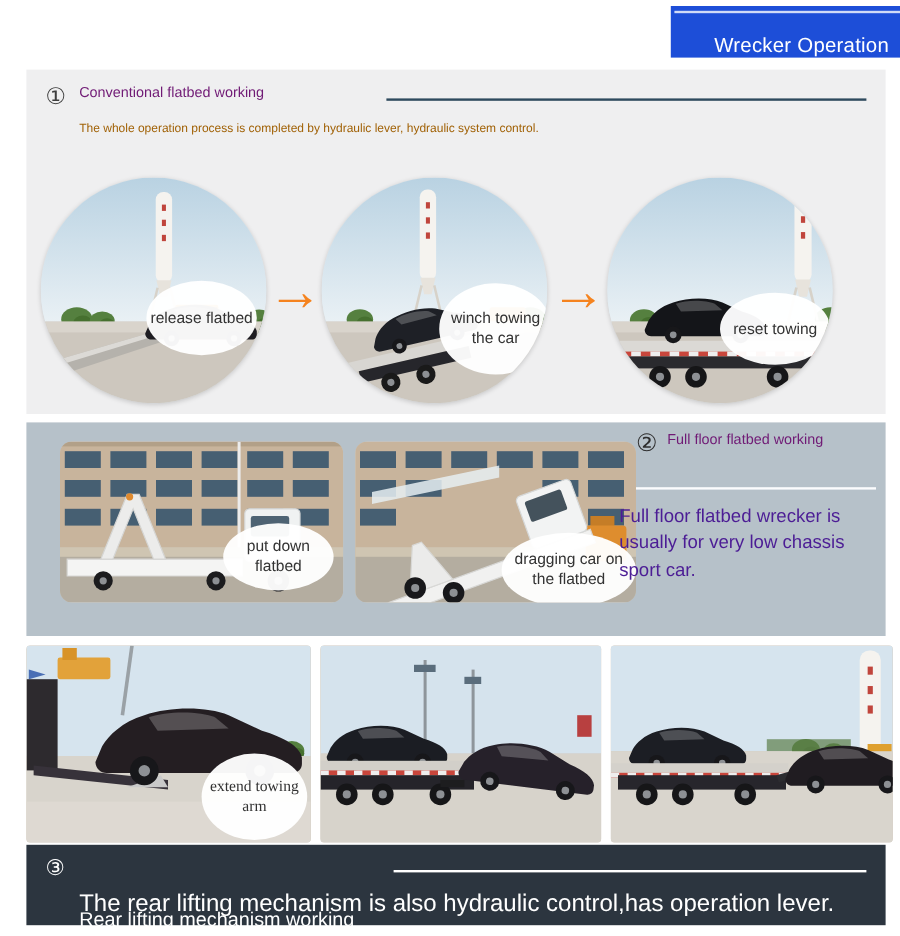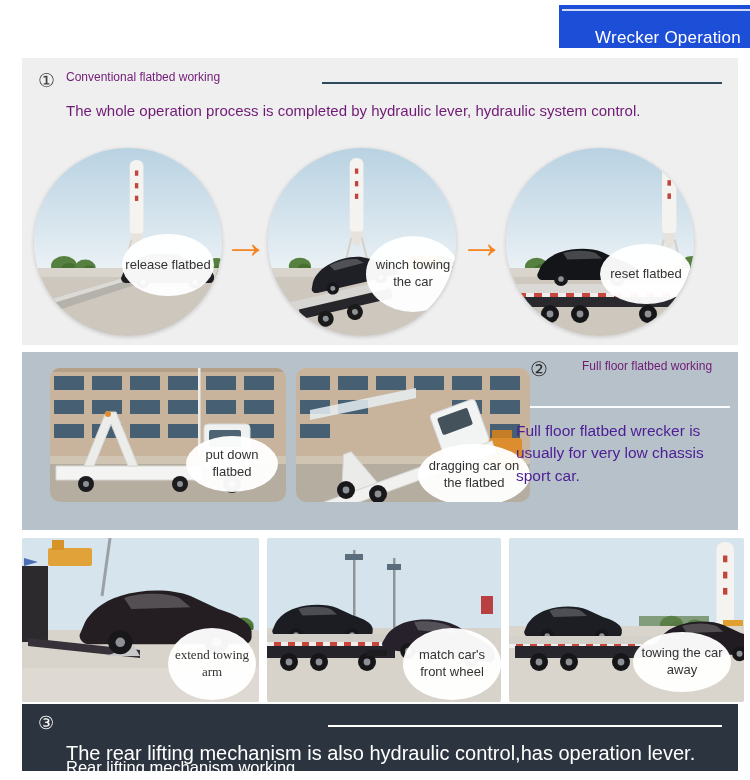--- a/index.html
+++ b/index.html
@@ -14,21 +14,21 @@
           background:rgba(255,255,255,.8);}
 
   
   .card1{position:absolute;left:22px;top:58px;width:716px;height:287px;background:#efeff0;}
   .panel2{position:absolute;left:22px;top:352px;width:716px;height:178px;background:#b6c1c9;}
   .bar4{position:absolute;left:22px;top:704px;width:716px;height:67px;background:#2c353f;color:#fff;}
 
   .secnum{position:absolute;font-size:19px;color:#3e3e3e;}
   .sechead{position:absolute;font-size:12px;color:#701a75;}
   .rule{position:absolute;height:2px;}
-  .desc{position:absolute;margin:0;font-size:15px;color:#701a75;}
+  .desc{position:absolute;margin:0;font-size:10px;color:#a16207;}
 
   
   .circ{position:absolute;top:90px;width:188px;height:188px;border-radius:50%;
         overflow:hidden;background:#dfe7ec;box-shadow:0 1px 4px rgba(0,0,0,.18);}
   .circ svg,.photo svg{display:block;width:100%;height:100%;}
 
   .arrow{position:absolute;top:154px;width:72px;height:60px;display:flex;
          align-items:center;justify-content:center;font-size:46px;font-weight:bold;
          color:#f5831f;}
 
@@ -148,21 +148,21 @@
         <line x1="4" y1="147" x2="184" y2="147" stroke="#eeeeee" stroke-width="4" stroke-dasharray="8 8"></line>
         <rect x="10" y="149" width="168" height="10" fill="#2a2a2e"></rect>
         <use href="#sym-car" width="100" height="46" transform="translate(28,90) scale(1.08)" fill="#141519"></use>
         <circle cx="44" cy="166" r="9" fill="#161618"></circle>
           <circle cx="44" cy="166" r="3.4" fill="#8d9094"></circle>
         <circle cx="74" cy="166" r="9" fill="#161618"></circle>
           <circle cx="74" cy="166" r="3.4" fill="#8d9094"></circle>
         <circle cx="142" cy="166" r="9" fill="#161618"></circle>
           <circle cx="142" cy="166" r="3.4" fill="#8d9094"></circle>
       </svg>
-      <div class="bubble" style="left:94px;top:96px;width:92px;height:60px;">reset flatbed</div>
+      <div class="bubble" style="left:94px;top:96px;width:92px;height:60px;">reset towing</div>
     </div>
   </div>
 
   <div class="panel2">
 
     <div class="photo r10" style="left:28px;top:16px;width:236px;height:134px;">
       <svg viewBox="0 0 236 134" preserveAspectRatio="xMidYMid slice">
         <rect width="236" height="96" fill="#c8b49c"></rect>
         <rect width="236" height="4" fill="#b2a088"></rect>
         <g fill="#3b586f" opacity=".92">
@@ -233,21 +233,21 @@
         </g>
         <circle cx="50" cy="122" r="9" fill="#18181b"></circle>
           <circle cx="50" cy="122" r="3.4" fill="#8d9094"></circle>
         <circle cx="82" cy="126" r="9" fill="#18181b"></circle>
           <circle cx="82" cy="126" r="3.4" fill="#8d9094"></circle>
       </svg>
       <div class="bubble" style="left:122px;top:76px;width:112px;height:62px;text-align:center;">dragging car on the flatbed</div>
     </div>
 
     <span class="secnum" style="left:508px;top:5px;font-size:20px;color:#2e2e2e;">②</span>
-    <div class="sechead" style="left:560px;top:6px;width:160px;line-height:1.35;">Full floor flatbed working</div>
+    <div class="sechead" style="left:534px;top:6px;width:160px;line-height:1.35;">Full floor flatbed working</div>
     <div class="rule" style="left:508px;width:200px;top:54px;background:#fbfcfd;"></div>
     <p class="desc" style="left:494px;top:68px;width:208px;font-size:15.5px;color:#4c1d95;line-height:1.45;">Full floor flatbed wrecker is usually for very low chassis sport car.</p>
   </div>
 
   <div class="photo r3" style="left:22px;top:538px;width:237px;height:164px;font-family:Liberation Serif, serif;">
     <svg viewBox="0 0 237 164" preserveAspectRatio="xMidYMid slice">
       <rect width="237" height="92" fill="#d6e4ee"></rect>
       <rect x="26" y="10" width="44" height="18" rx="2" fill="#e2a23a"></rect>
       <rect x="30" y="2" width="12" height="10" fill="#d89328"></rect>
       <line x1="88" y1="0" x2="80" y2="58" stroke="#9aa1a6" stroke-width="3"></line>
@@ -282,21 +282,20 @@
         <circle cx="22" cy="124" r="3.4" fill="#8d9094"></circle>
       <circle cx="52" cy="124" r="9" fill="#161618"></circle>
         <circle cx="52" cy="124" r="3.4" fill="#8d9094"></circle>
       <circle cx="100" cy="124" r="9" fill="#161618"></circle>
         <circle cx="100" cy="124" r="3.4" fill="#8d9094"></circle>
       <rect x="100" y="112" width="20" height="6" fill="#1d1d1f"></rect>
       <g transform="rotate(7 168 120)">
         <use href="#sym-car" width="100" height="46" transform="translate(110,70) scale(1.22)" fill="#26212a"></use>
       </g>
     </svg>
-    <div class="bubble" style="left:136px;top:90px;width:98px;height:72px;">match car's front wheel</div>
   </div>
 
   <div class="photo r3" style="left:509px;top:538px;width:235px;height:164px;">
     <svg viewBox="0 0 235 164" preserveAspectRatio="xMidYMid slice">
       <rect width="235" height="88" fill="#d6e4ee"></rect>
       <use href="#sym-silo" width="24" height="102" transform="translate(200,4) scale(1.35)"></use>
       <use href="#sym-tree" width="28" height="24" transform="translate(150,76) scale(.9)"></use>
       <use href="#sym-tree" width="28" height="24" transform="translate(176,80) scale(.7)"></use>
       <rect x="130" y="78" width="70" height="10" fill="#5d7f4a" opacity=".7"></rect>
       <rect x="214" y="82" width="20" height="12" fill="#dfa02f"></rect>
@@ -308,21 +307,20 @@
       <rect x="6" y="108" width="140" height="12" fill="#27262c"></rect>
       <circle cx="30" cy="124" r="9" fill="#161618"></circle>
         <circle cx="30" cy="124" r="3.4" fill="#8d9094"></circle>
       <circle cx="60" cy="124" r="9" fill="#161618"></circle>
         <circle cx="60" cy="124" r="3.4" fill="#8d9094"></circle>
       <circle cx="112" cy="124" r="9" fill="#161618"></circle>
         <circle cx="112" cy="124" r="3.4" fill="#8d9094"></circle>
       <polygon points="138,108 152,104 154,110 140,114" fill="#2c2c30"></polygon>
       <use href="#sym-car" width="100" height="46" transform="translate(142,72) scale(1.15)" fill="#201c21"></use>
     </svg>
-    <div class="bubble" style="left:124px;top:94px;width:98px;height:60px;">towing the car away</div>
   </div>
 
   <div class="bar4">
     <span class="w-num" style="left:16px;top:8px;">③</span>
     <span class="w-head" style="left:44px;top:10px;margin-top:44px;">Rear lifting mechanism working</span>
     <div class="rule" style="left:306px;right:16px;top:21px;background:#ffffff;"></div>
     <p class="w-desc" style="left:44px;top:38px;">The rear lifting mechanism is also hydraulic control,has operation lever.</p>
   </div>
 
 </div>

